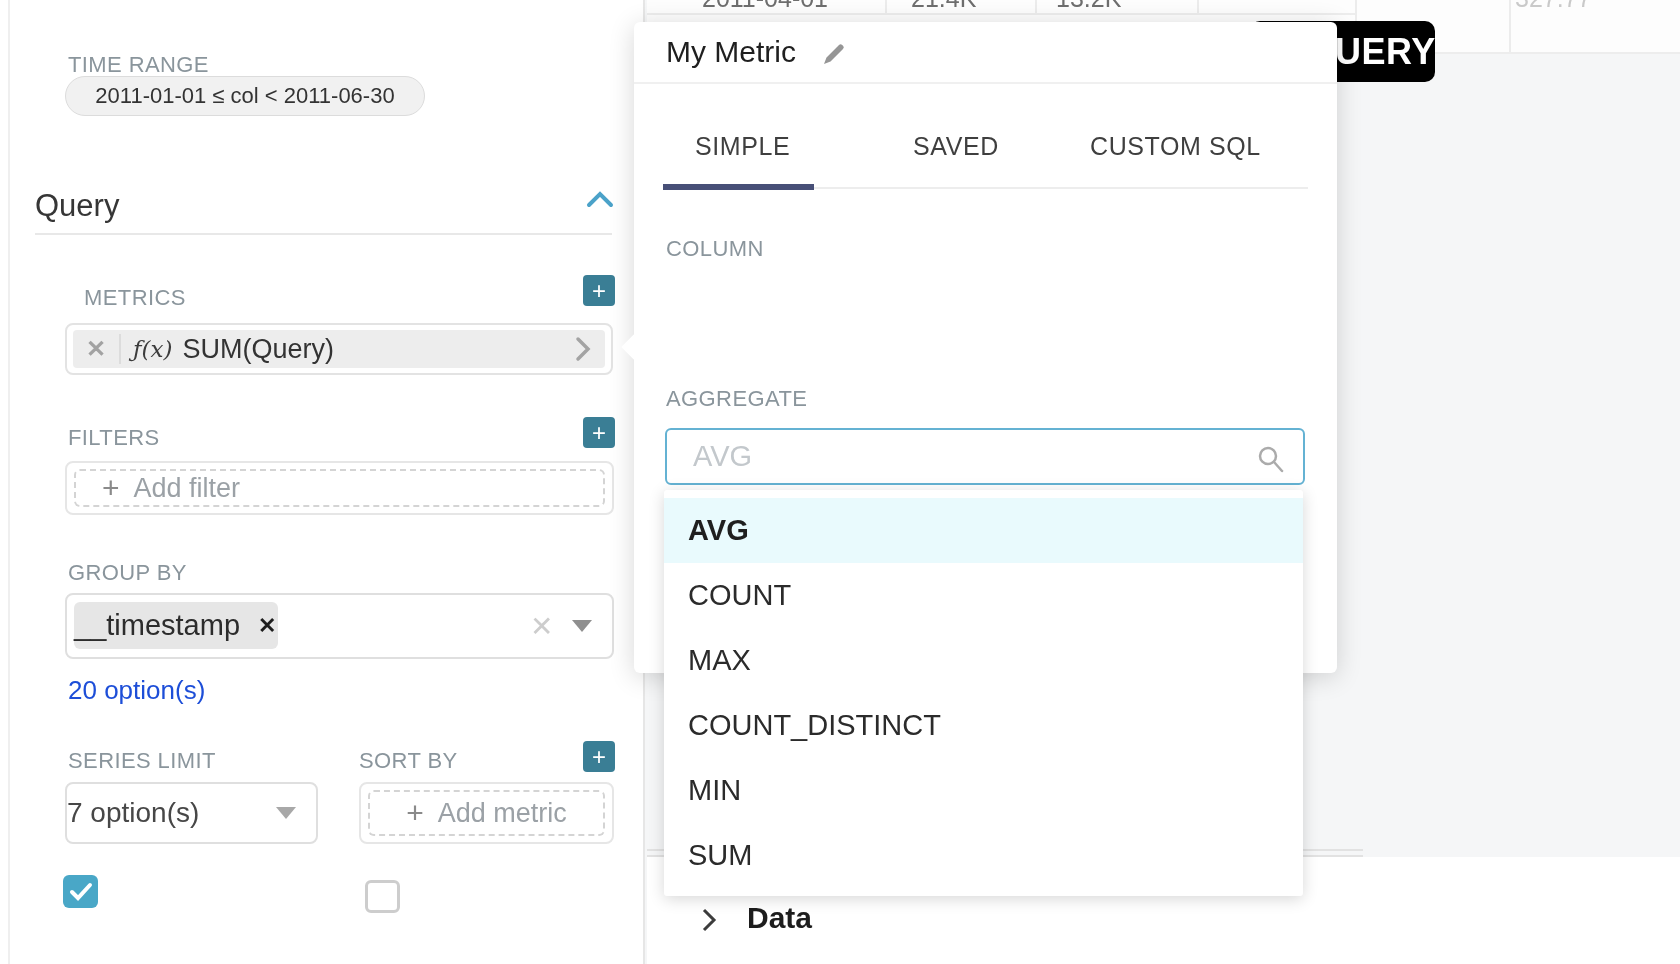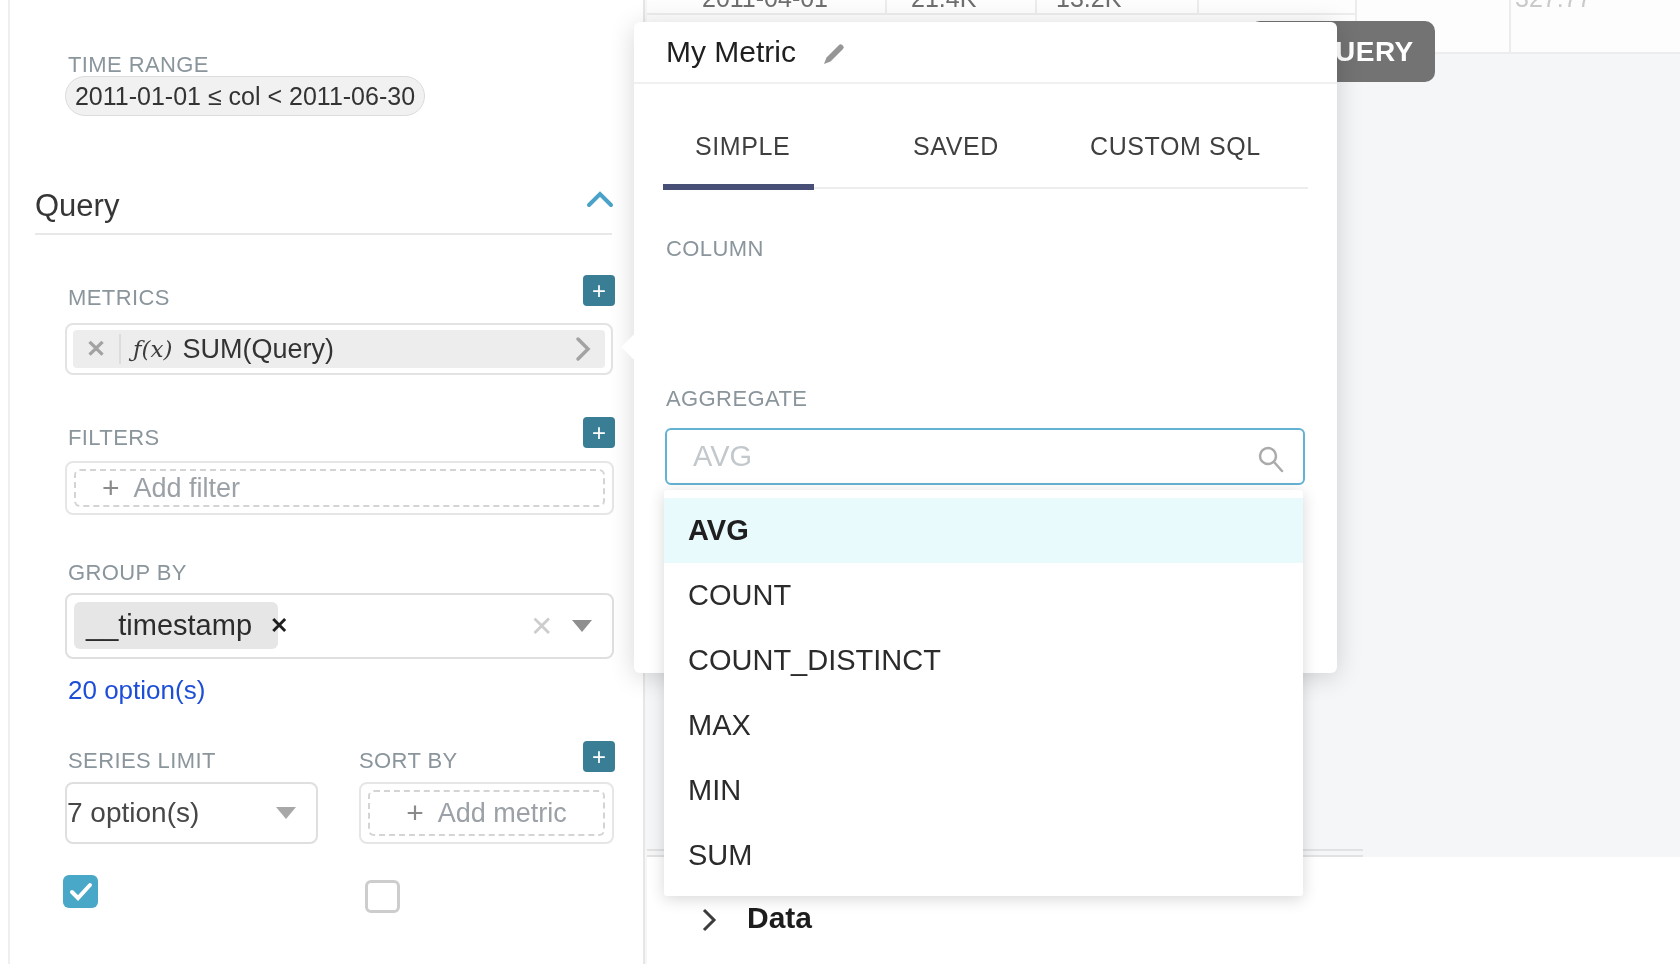--- a/index.html
+++ b/index.html
@@ -7,36 +7,36 @@
   body { font-family:"Liberation Sans", sans-serif; background:#f5f6f7; position:relative; color:#333; }
   .abs { position:absolute; }
 
   
   .bg-table-white { left:647px; top:0; width:1033px; height:53px; background:#fdfdfd; }
   .vline { background:#ececec; width:2px; }
   .hline { background:#ededed; height:2px; }
   .bg-clip { left:647px; top:0; width:1033px; height:13px; overflow:hidden; }
   .bg-frag { position:absolute; top:-16px; font-size:25px; color:#6e6e6e; white-space:nowrap; }
   .bg-frag.light { color:#c9c9c9; }
-  .run-query { left:1250px; top:21px; width:185px; height:61px; background:#737373; border-radius:10px;
-               color:#fff; font-size:28px; font-weight:600; letter-spacing:.5px; display:flex; align-items:center; z-index:1; }
+  .run-query { left:1250px; top:21px; width:185px; height:61px; background:#000000; border-radius:10px;
+               color:#fff; font-size:36px; font-weight:600; letter-spacing:.5px; display:flex; align-items:center; z-index:1; }
   .run-query span { margin-left:85px; }
   .expand-ic { left:1304px; top:624px; z-index:1; }
   .dbl-line1 { left:647px; top:849px; width:716px; }
   .dbl-line2 { left:647px; top:855px; width:716px; }
   .data-panel { left:647px; top:857px; width:1033px; height:107px; background:#ffffff; }
   .data-title { left:747px; top:901px; font-size:30px; font-weight:700; color:#1d1d1d; }
   .data-chev { left:700px; top:906px; }
 
   
   .left-panel { left:0; top:0; width:645px; height:964px; background:#ffffff; border-right:2px solid #e6e6e6; z-index:2; }
   .panel-edge { left:8px; top:0; width:2px; height:964px; background:#efefef; }
   .ctl-label { font-size:22px; font-weight:500; color:#8a959c; letter-spacing:.4px; }
   .time-pill { left:65px; top:76px; width:360px; height:40px; background:#f1f1f1; border:1px solid #dcdcdc;
-               border-radius:21px; display:flex; align-items:center; justify-content:center; font-size:25px; color:#333; }
+               border-radius:21px; display:flex; align-items:center; justify-content:center; font-size:22px; color:#333; }
   .query-title { left:35px; top:188px; font-size:31px; color:#363636; }
   .query-chev { left:586px; top:190px; }
   .query-hr { left:35px; top:233px; width:577px; height:2px; background:#e8e8e8; }
 
   .plus-btn { width:32px; height:31px; background:#3a7e95; border-radius:4px; color:#fff;
               display:flex; align-items:center; justify-content:center; font-size:24px; line-height:1; }
 
   .metric-box { left:65px; top:323px; width:548px; height:52px; border:2px solid #e3e3e3; border-radius:8px; background:#fff; }
   .metric-pill { left:73px; top:330px; width:532px; height:38px; background:#ededed; border-radius:4px;
                  display:flex; align-items:center; font-size:27px; color:#333; }
@@ -46,21 +46,21 @@
   .metric-chev { margin-left:auto; margin-right:14px; }
 
   .dashed-outer { border:2px solid #e6e6e6; border-radius:8px; background:#fff; }
   .dashed-inner { position:absolute; left:7px; top:6px; right:7px; bottom:6px; border:2px dashed #d4d4d4;
                   border-radius:6px; display:flex; align-items:center; color:#9ba1a6; font-size:27px; }
   .plus-glyph { color:#8a8a8a; font-size:30px; font-weight:500; margin-right:14px; }
 
   .gb-select { left:65px; top:593px; width:549px; height:66px; border:2px solid #dfdfdf; border-radius:8px; background:#fff; }
   .gb-tag { left:74px; top:602px; width:204px; height:47px; background:#e6e6e6; border-radius:6px;
             display:flex; align-items:center; font-size:29px; color:#2c2c2c; }
-  .gb-tag .txt { margin-left:12px; }
+  .gb-tag .txt { }
   .gb-tag .rm { margin-left:18px; font-size:22px; font-weight:700; color:#1e1e1e; }
   .gb-clear { left:530px; top:610px; font-size:28px; color:#cdcdcd; }
   .caret-down { width:0; height:0; border-left:10px solid transparent; border-right:10px solid transparent; border-top:12px solid #8f8f8f; }
   .gb-caret { left:572px; top:620px; }
   .hint { left:68px; top:675px; font-size:26px; color:#1d4ed8; }
 
   .sl-select { left:65px; top:782px; width:253px; height:62px; border:2px solid #dfdfdf; border-radius:8px; background:#fff;
                display:flex; align-items:center; font-size:28px; color:#474747; }
   .sl-select .val { }
   .sl-caret { left:276px; top:807px; border-top-color:#a8a8a8; }
@@ -144,21 +144,21 @@
   <div class="abs time-pill">
     <span>2011-01-01 ≤ col &lt; 2011-06-30</span>
   </div>
 
   <div class="abs query-title">Query</div>
   <svg class="abs query-chev" width="28" height="20" viewBox="0 0 28 20">
     <path d="M3 15 L14 4 L25 15" stroke="#4ba2c9" stroke-width="4" fill="none" stroke-linecap="round"></path>
   </svg>
   <div class="abs query-hr"></div>
 
-  <div class="abs ctl-label" style="left:68px;top:285px;">METRICS</div>
+  <div class="abs ctl-label" style="left:84px;top:285px;">METRICS</div>
   <div class="abs plus-btn" style="left:583px;top:275px;">
     <span>+</span>
   </div>
   <div class="abs metric-box"></div>
   <div class="abs metric-pill">
     <span class="metric-x">✕</span>
     <span class="metric-sep"></span>
     <span class="metric-fx">ƒ(x)</span>
     <span>SUM(Query)</span>
     <svg class="metric-chev" width="16" height="26" viewBox="0 0 16 26">
@@ -235,17 +235,17 @@
     <svg class="search-ic" width="30" height="30" viewBox="0 0 30 30">
       <circle cx="13" cy="12" r="8" stroke="#ababab" stroke-width="2.5" fill="none"></circle>
       <path d="M19 18 L27 27" stroke="#ababab" stroke-width="2.5" stroke-linecap="round"></path>
     </svg>
   </div>
 </div>
 
 <div class="abs agg-menu">
   <div class="agg-item hl">AVG</div>
   <div class="agg-item">COUNT</div>
+  <div class="agg-item">MAX</div>
   <div class="agg-item">COUNT_DISTINCT</div>
-  <div class="agg-item">MAX</div>
   <div class="agg-item">MIN</div>
   <div class="agg-item">SUM</div>
 </div>
 
 </body></html>

